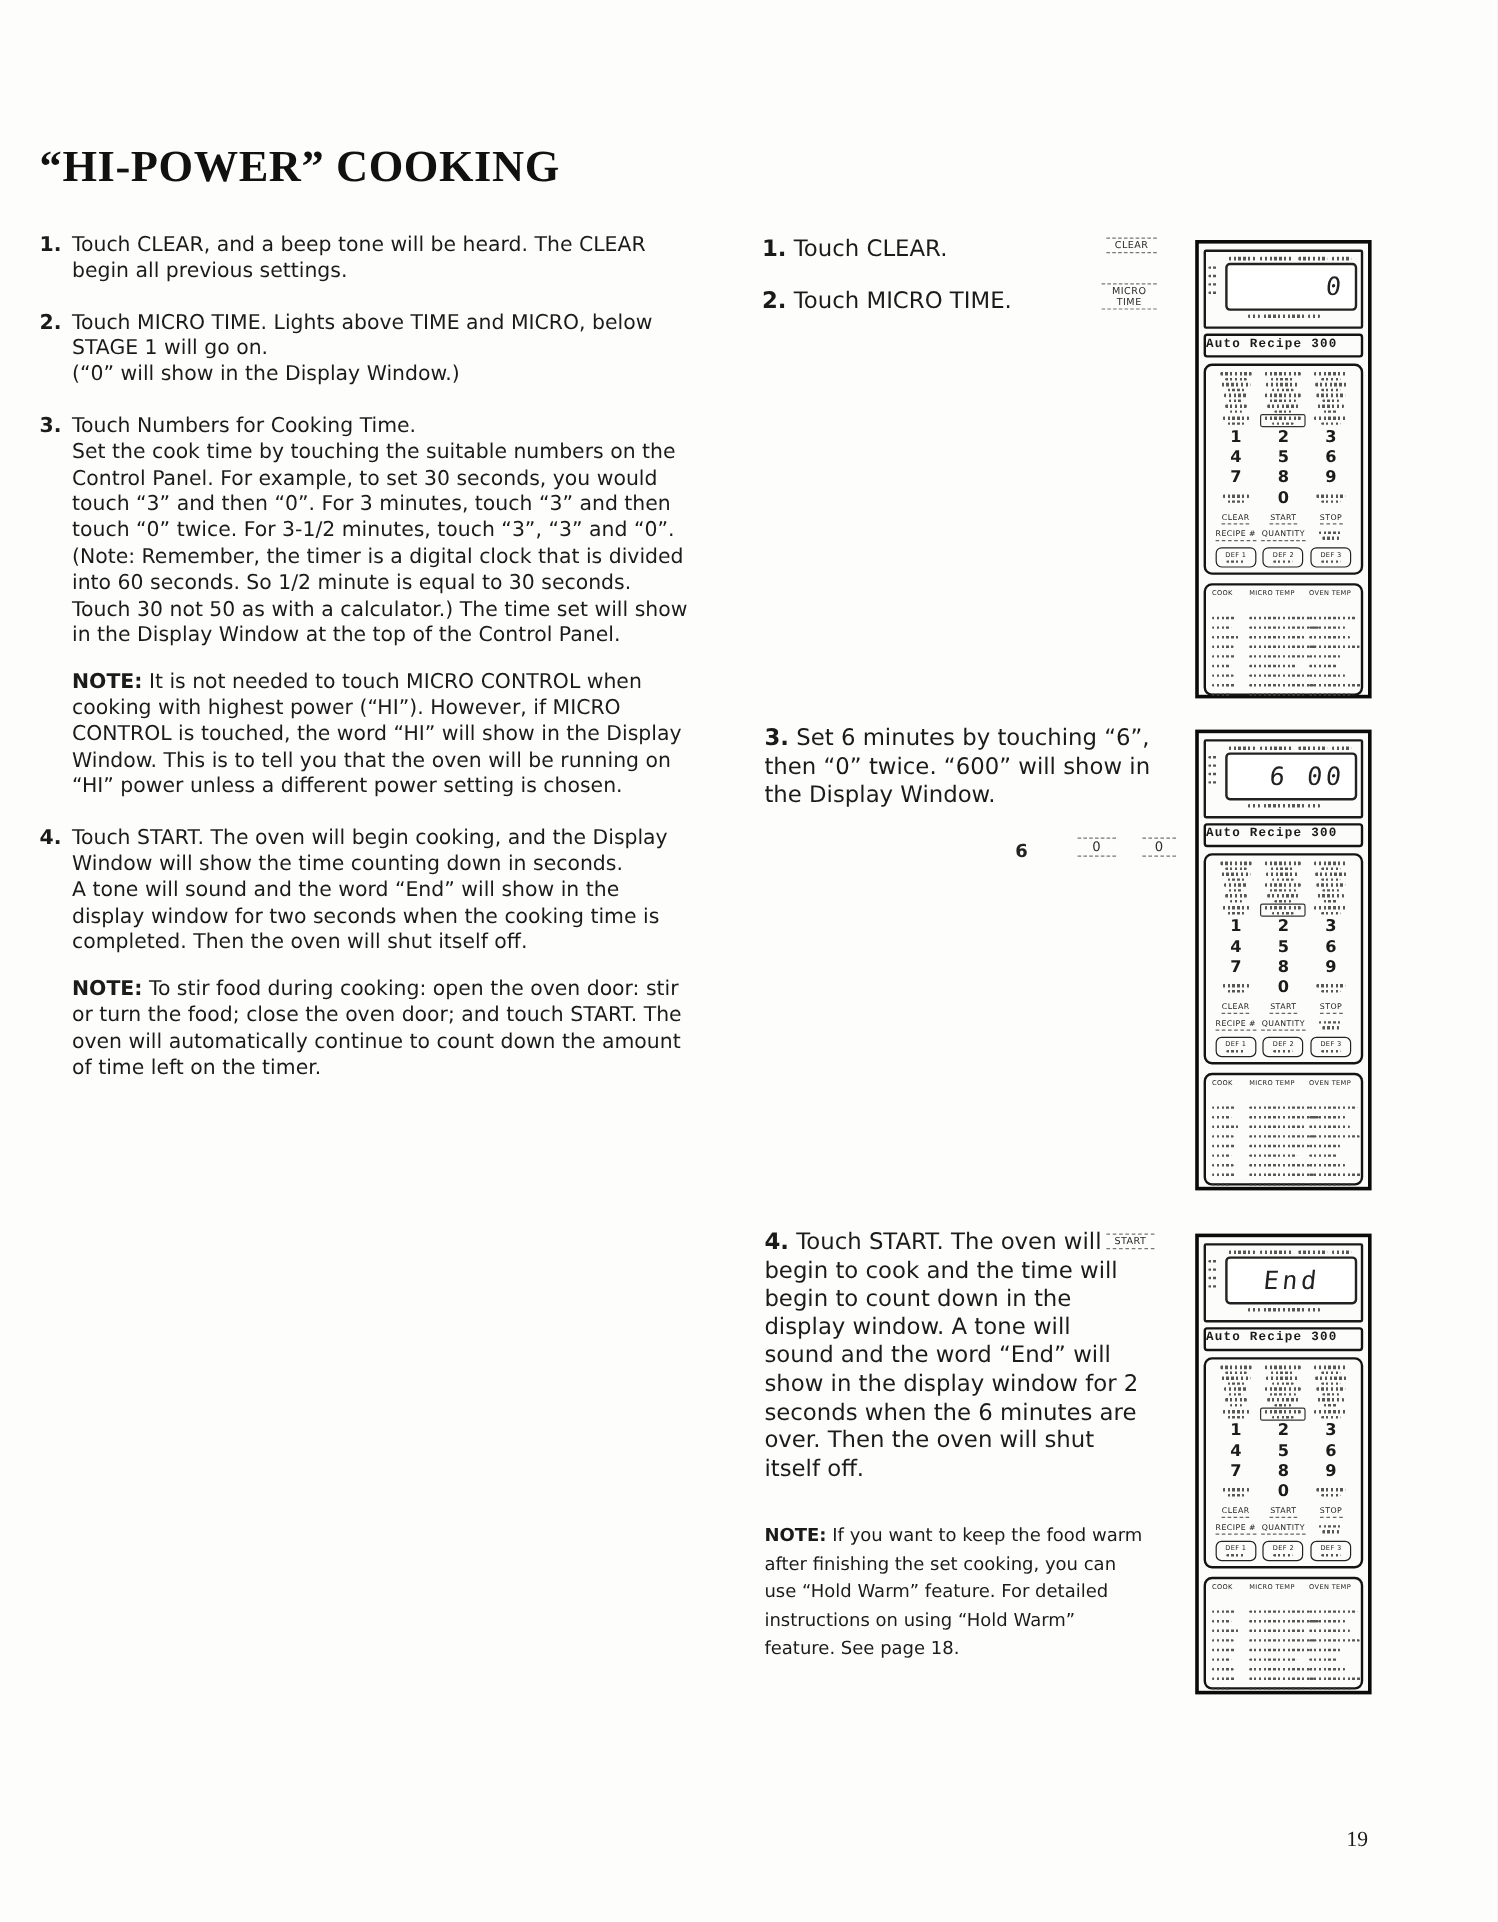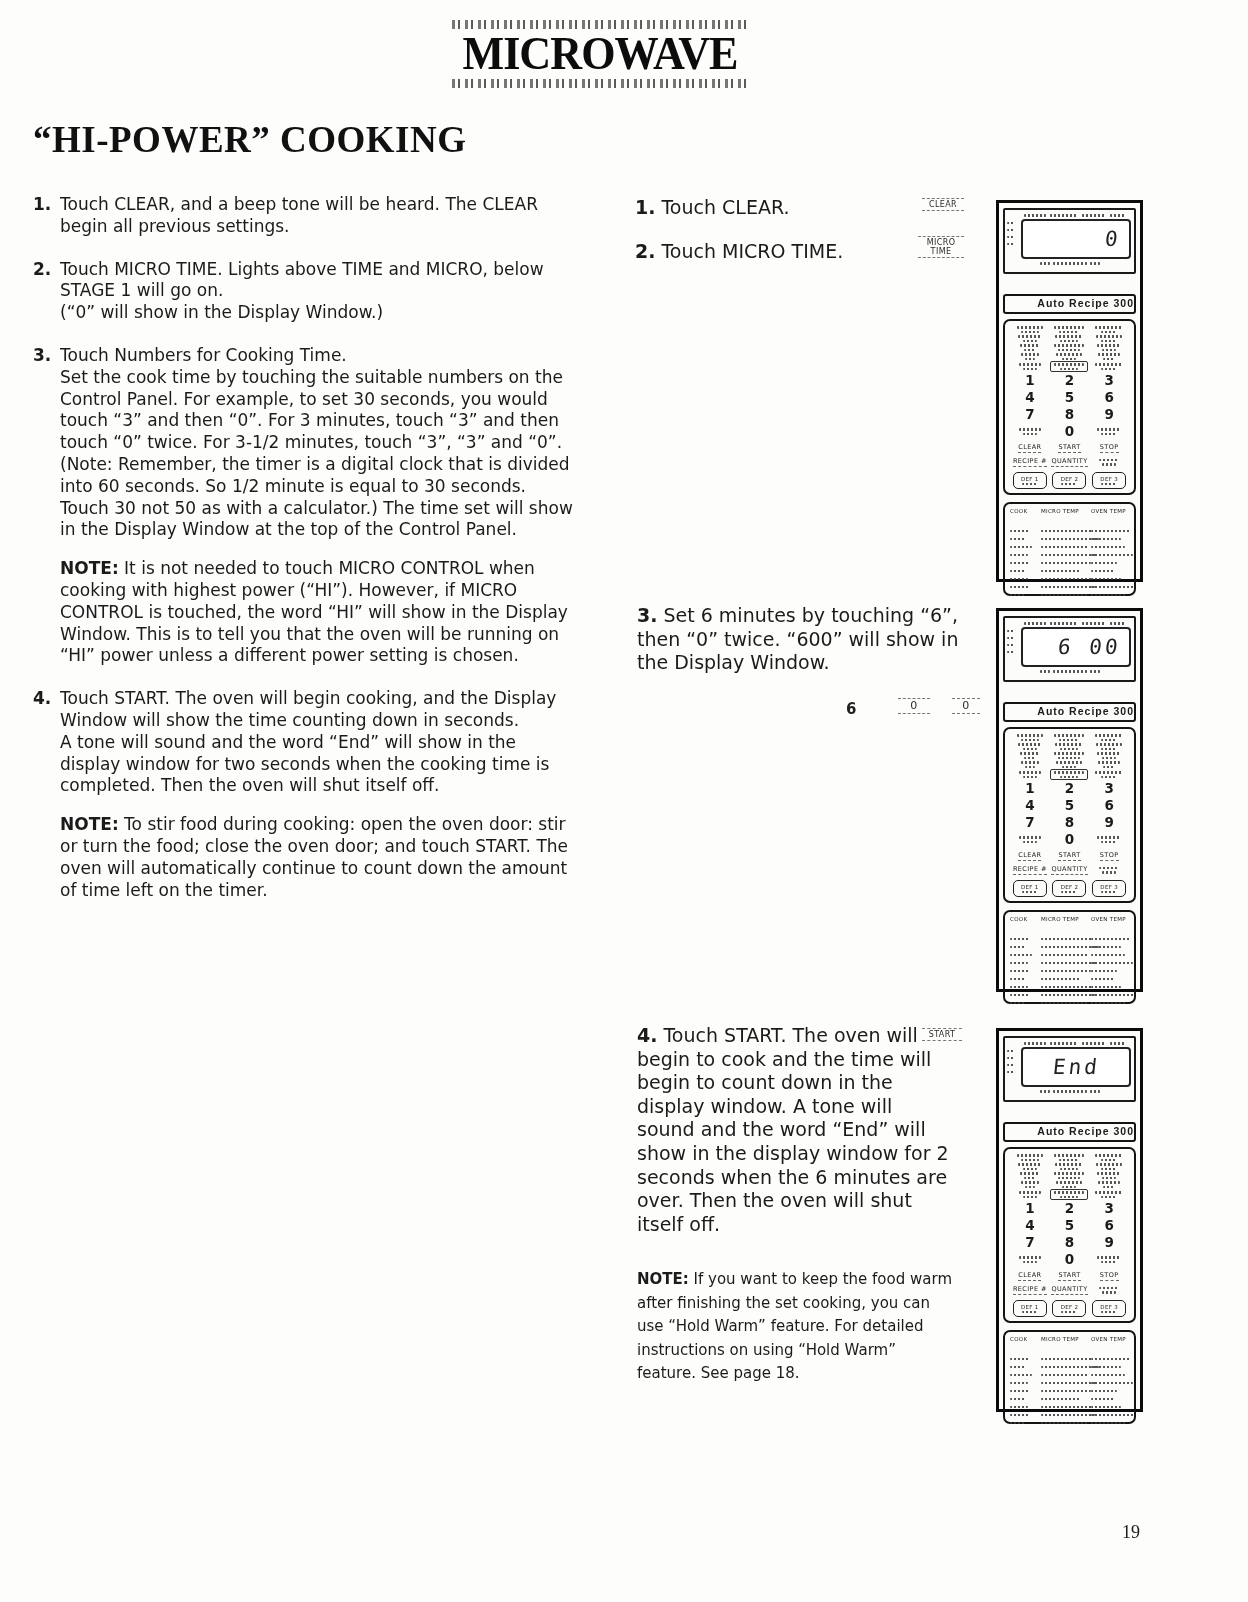--- a/index.html
+++ b/index.html
@@ -44,22 +44,22 @@
       filter:blur(.45px);opacity:.85;border-radius:1px;}
   .p-lcd{border:2px solid #222;border-radius:4px;margin-left:13px;height:40px;display:flex;align-items:center;
          box-sizing:border-box;padding:0 8px;background:#fff;}
   .seg{font-family:"DejaVu Sans Mono",monospace;font-size:21px;color:#222;transform:skewX(-6deg);
        letter-spacing:3px;white-space:pre;}
   .lcd-right{justify-content:flex-end;}
   .lcd-center{justify-content:center;}
   .p-ticks{position:absolute;left:2px;top:12px;display:flex;flex-direction:column;gap:5px;}
   .p-ticks .fz{width:8px;height:2px;}
   .p-underbar{display:flex;justify-content:center;gap:3px;margin-top:3px;}
-  .p-bar{border:2px solid #141414;border-radius:3px;margin-top:20px;height:16px;text-align:right;
-         font-family:Liberation Sans, sans-serif;font-weight:700;font-size:10.5px;line-height:15px;letter-spacing:1px;}
+  .p-bar{border:2px solid #141414;border-radius:3px;margin-top:4px;height:16px;text-align:left;
+         font-family:Liberation Mono, monospace;font-weight:700;font-size:10.5px;line-height:15px;letter-spacing:1px;}
   .p-main{border:2px solid #141414;border-radius:7px;margin-top:5px;padding:4px 5px;box-sizing:border-box;}
   .g3{display:grid;grid-template-columns:1fr 1fr 1fr;align-items:center;justify-items:center;}
   .fz2{display:flex;flex-direction:column;align-items:center;gap:2px;padding:1px 0;}
   .fz2 .fz{height:2.5px;}
   .boxed{border:1px solid #333;border-radius:2px;padding:1px 3px;}
   .kp-num{font-size:13.5px;font-weight:700;line-height:17px;}
   .ctl{font-size:6.5px;letter-spacing:.4px;border-bottom:1px dashed #666;padding-bottom:1px;filter:blur(.3px);}
   .defchip{border:1.5px solid #222;border-radius:5px;width:34px;height:17px;box-sizing:border-box;
            display:flex;flex-direction:column;align-items:center;justify-content:center;gap:1px;}
   .defchip .t{font-size:5.5px;line-height:6px;letter-spacing:.3px;filter:blur(.25px);}
@@ -69,25 +69,20 @@
            filter:blur(.25px);margin-bottom:3px;}
   .ch-row{display:grid;grid-template-columns:26% 42% 32%;align-items:center;height:8px;}
   .ch-row .fz{height:2px;}
   .pagenum{position:absolute;left:1122px;top:1522px;font-family:"Liberation Serif",serif;font-size:18px;}
 </style>
 </head>
 <body>
 
 <div id="page">
 
-  <div class="logo">
-    <div class="band"></div>
-    <div class="word">MICROWAVE</div>
-    <div class="band"></div>
-  </div>
 
   <div class="title">“HI-POWER” COOKING</div>
 
 
   <div id="left-steps">
       <div class="lstep">
         <div class="num">1.</div>
         <div class="body"><span>Touch CLEAR, and a beep tone will be heard. The CLEAR begin all previous settings.</span></div>
       </div>
       <div class="lstep">

